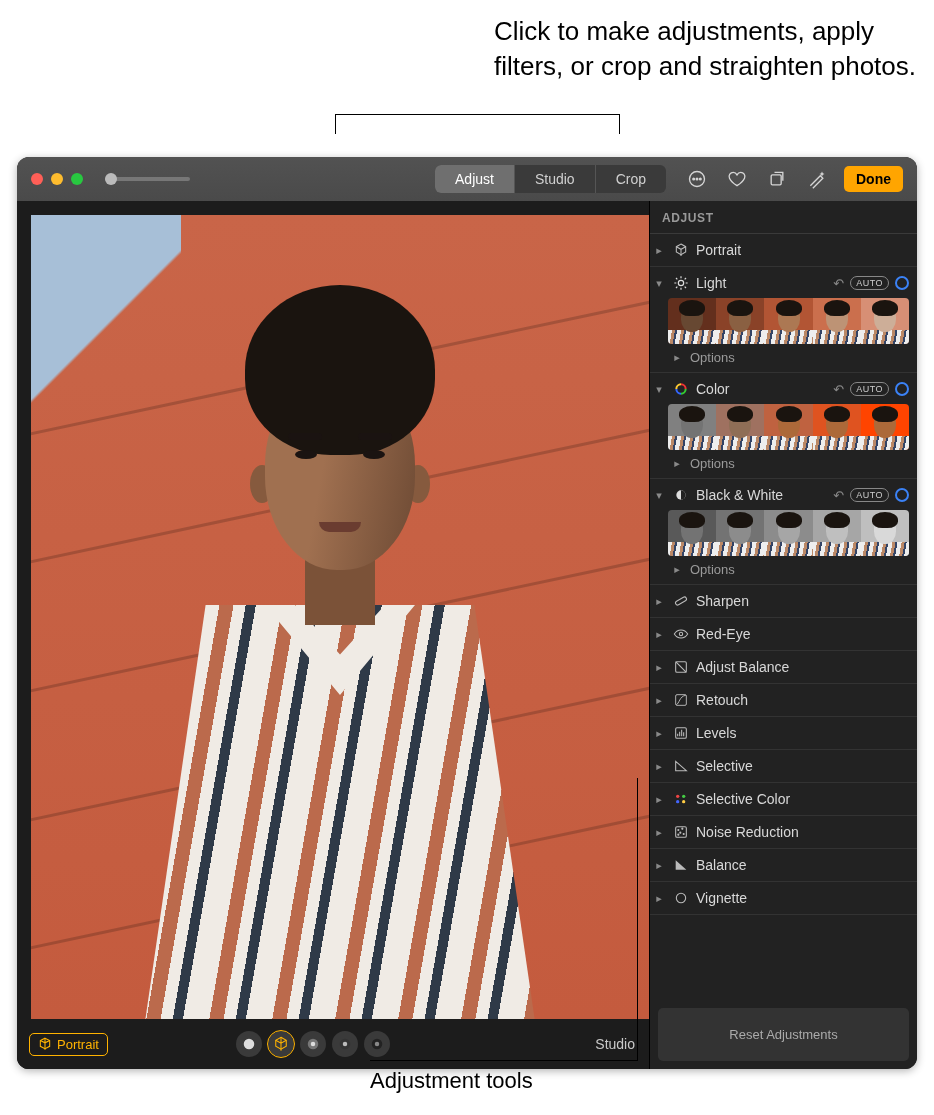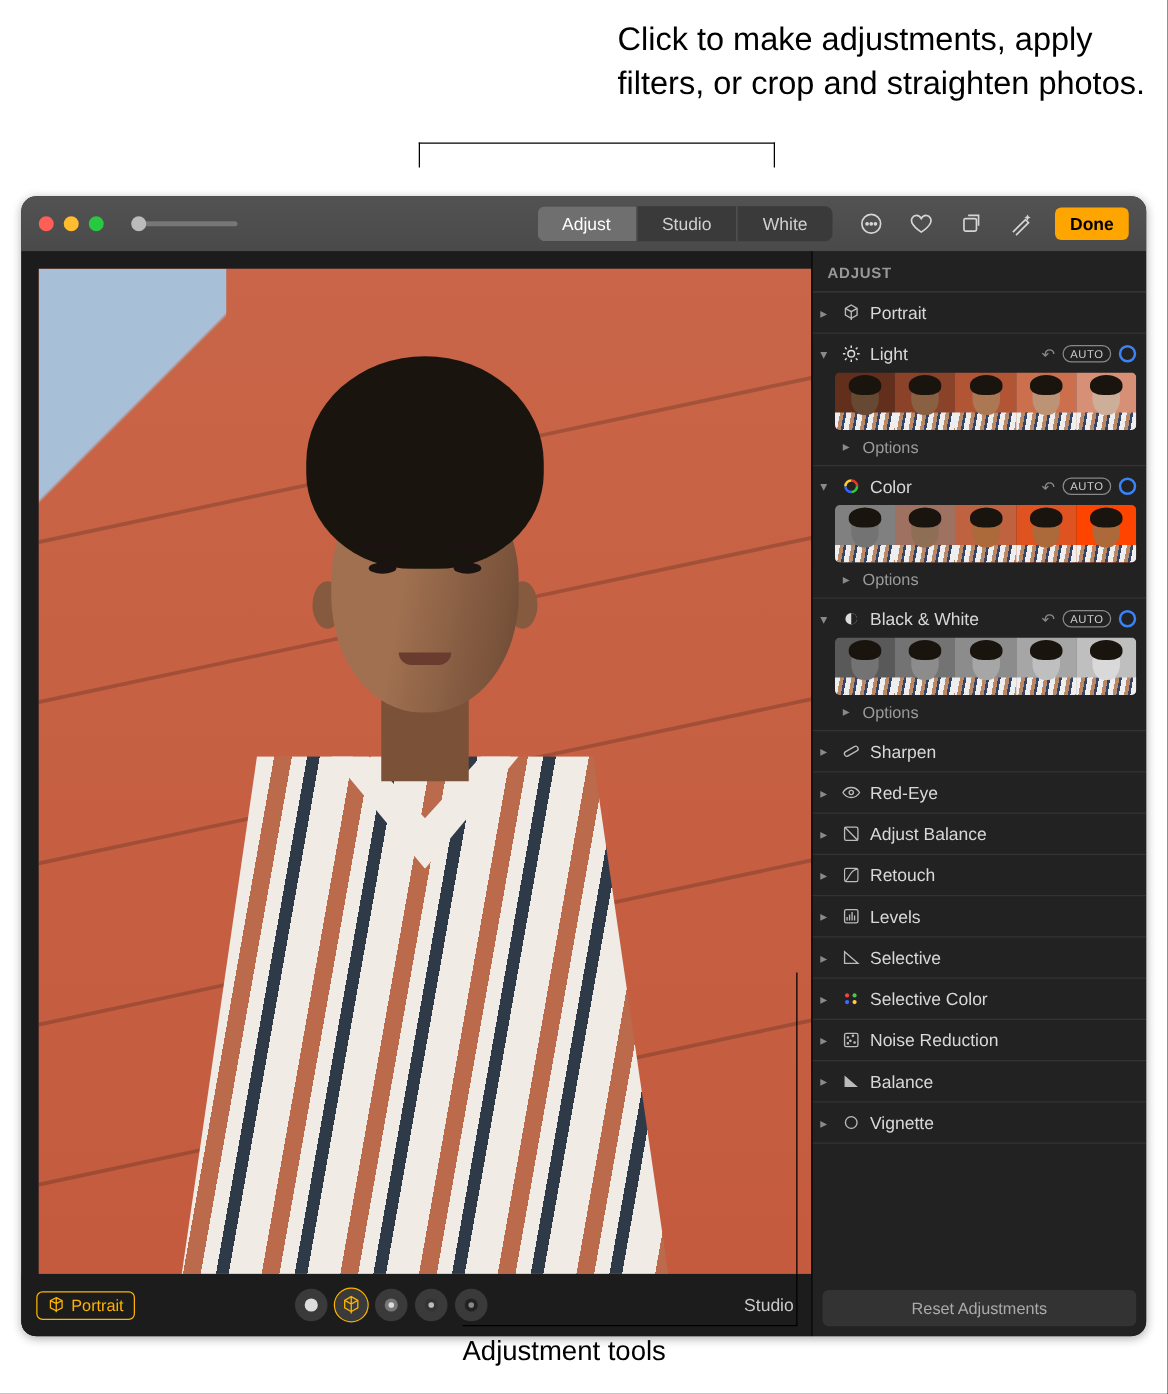--- a/index.html
+++ b/index.html
@@ -261,21 +261,21 @@
     display:flex; align-items:center; gap:6px;
     color:#9a9a9a; font-size:13px; padding: 2px 0 0 18px;
   }
   .reset-bar {
     margin-top:auto;
     padding: 8px;
   }
   .reset-btn {
     width:100%; text-align:center;
     background:#333; color:#aaa;
-    padding:7px 0; border-radius:5px; font-size:13px;
+    padding:19px 0; border-radius:5px; font-size:13px;
   }
 
   .callout-bot-line {
     position:absolute;
     left: 637px; top: 778px;
     width: 1px; height: 282px;
     background:#000;
   }
   .callout-bot-hz {
     position:absolute;
@@ -302,21 +302,21 @@
       <span class="tl-min"></span>
       <span class="tl-max"></span>
     </div>
     <div class="zoom-track">
       <div class="zoom-knob"></div>
     </div>
 
     <div class="segmented">
       <div class="active">Adjust</div>
       <div>Studio</div>
-      <div>White</div>
+      <div>Crop</div>
     </div>
 
     <div class="toolbar-right">
       <div class="tb-icon">
         <svg viewBox="0 0 24 24" width="20" height="20" fill="none" stroke="currentColor" stroke-width="1.6">
             <circle cx="12" cy="12" r="9"></circle>
             <circle cx="8" cy="12" r="1" fill="currentColor"></circle>
             <circle cx="12" cy="12" r="1" fill="currentColor"></circle>
             <circle cx="16" cy="12" r="1" fill="currentColor"></circle>
           </svg>

